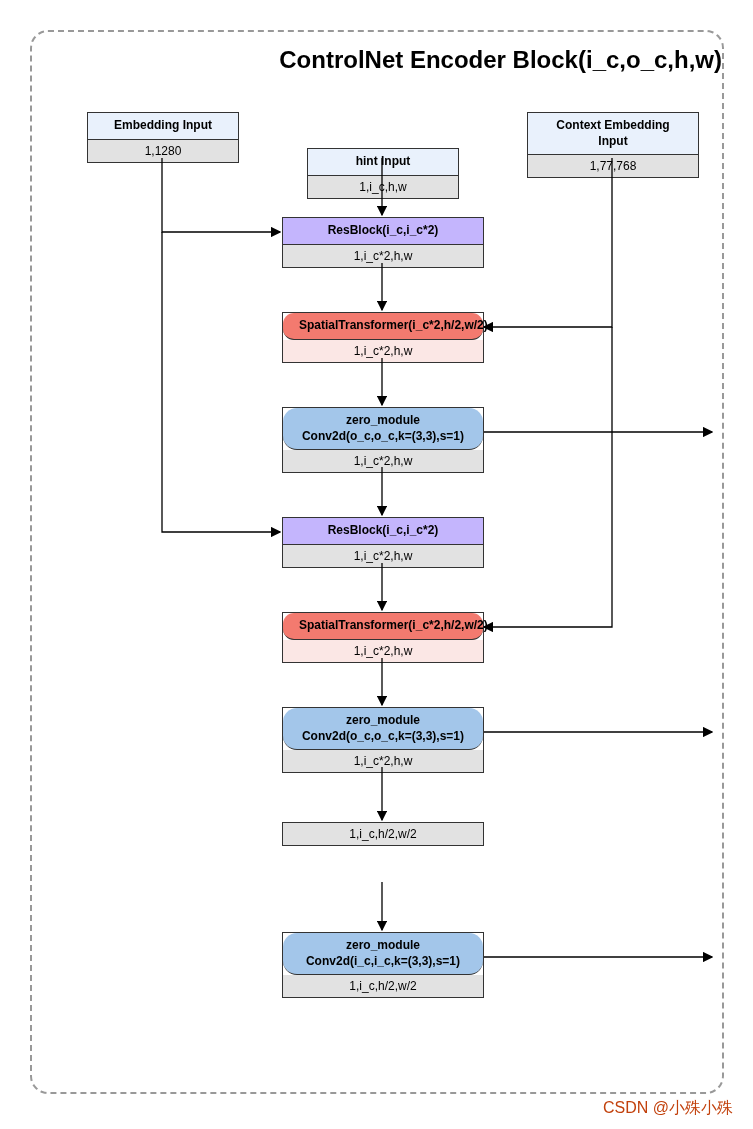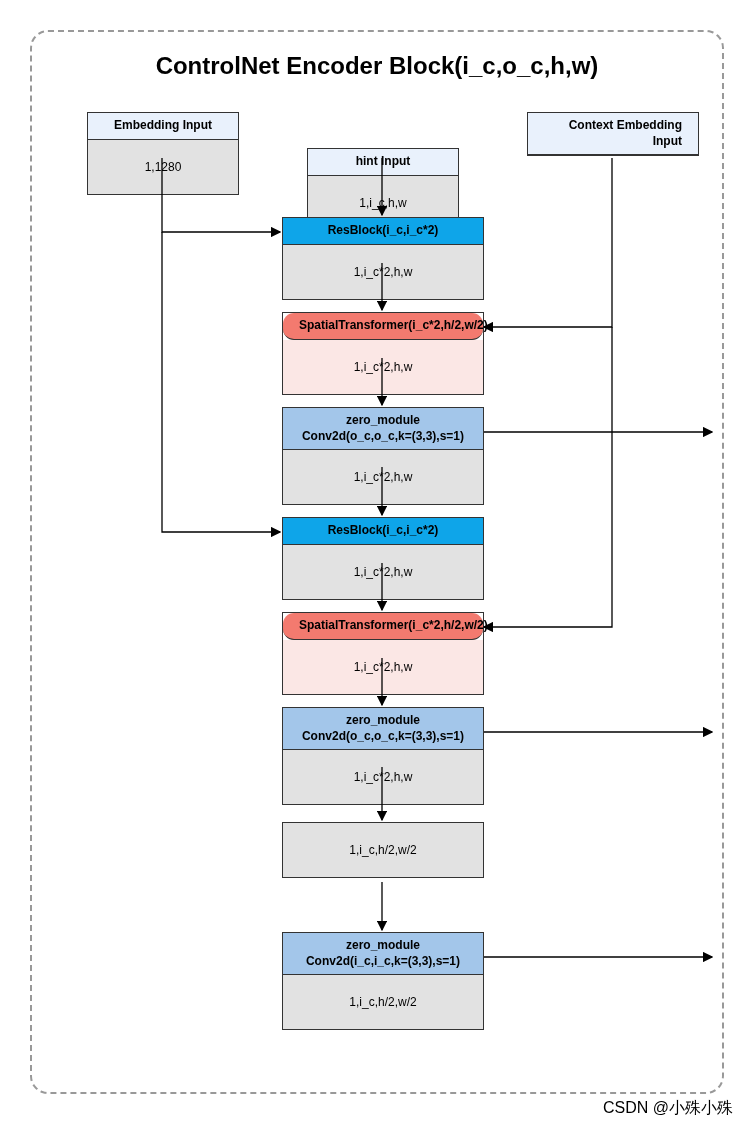--- a/index.html
+++ b/index.html
@@ -14,70 +14,71 @@
   .container {
     position: absolute;
     left: 30px;
     top: 30px;
     width: 690px;
     height: 1060px;
     border: 2px dashed #999;
     border-radius: 18px;
   }
   .title {
-    text-align: center;
+    text-align: right;
     font-size: 24px;
     font-weight: bold;
-    margin-top: 20px;
+    margin-top: 14px;
   }
   .block {
     position: absolute;
     border: 1px solid #333;
     font-size: 12px;
     text-align: center;
   }
   .block .head {
     padding: 5px 16px;
     font-weight: bold;
     border-bottom: 1px solid #333;
     line-height: 1.3;
   }
   .block .sub {
     background: #e2e2e2;
-    padding: 20px;
+    padding: 4px;
   }
   .light   { background: #e9f1fc; }
-  .green   { background: #0ea5e9; color:#000; }
+  .green   { background: #c4b5fd; color:#000; }
   .red     { background: #f37a6f; border-radius: 11px; }
-  .blue    { background: #a3c6ea; }
+  .blue    { background: #a3c6ea; border-radius: 14px; }
   .watermark {
     position: absolute;
     right: 20px;
     bottom: 10px;
-    color: #000000;
+    color: #c2410c;
     font-size: 16px;
   }
   svg.arrows { position:absolute; left:0; top:0; pointer-events:none; }
 </style>
 </head>
 <body>
 
 <div class="container">
   <div class="title">ControlNet Encoder Block(i_c,o_c,h,w)</div>
 
   <div class="block light" style="left:55px; top:80px; width:150px;">
     <div class="head">Embedding Input</div>
     <div class="sub">1,1280</div>
   </div>
   <div class="block light" style="left:275px; top:80px; width:150px;margin-top:36px;">
     <div class="head">hint Input</div>
     <div class="sub">1,i_c,h,w</div>
   </div>
-  <div class="block light" style="left:495px; top:80px; width:170px;text-align:right;">
+  <div class="block light" style="left:495px; top:80px; width:170px;">
     <div class="head">Context Embedding Input</div>
+    <div class="sub">1,77,768</div>
   </div>
 
   <div class="block" style="left:250px; top:185px; width:200px;">
     <div class="head green">ResBlock(i_c,i_c*2)</div>
     <div class="sub">1,i_c*2,h,w</div>
   </div>
 
   <div class="block" style="left:250px; top:280px; width:200px;">
     <div class="head red">SpatialTransformer(i_c*2,h/2,w/2)</div>
     <div class="sub" style="background:#fbe7e5;">1,i_c*2,h,w</div>

